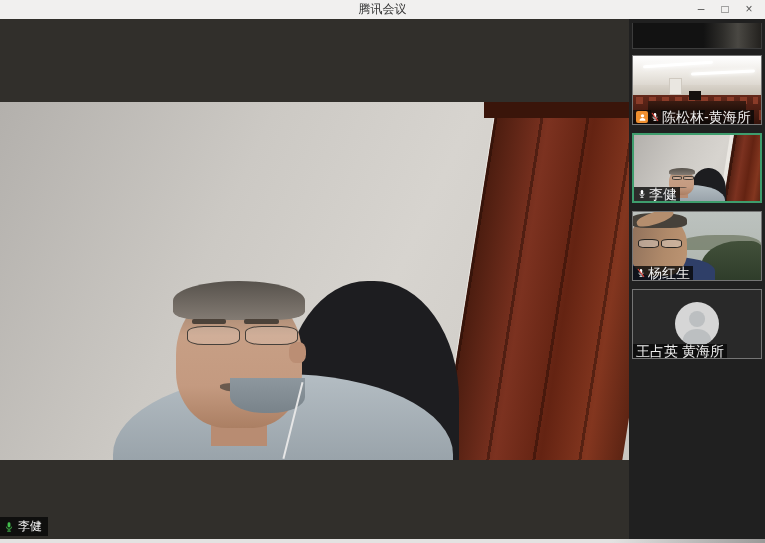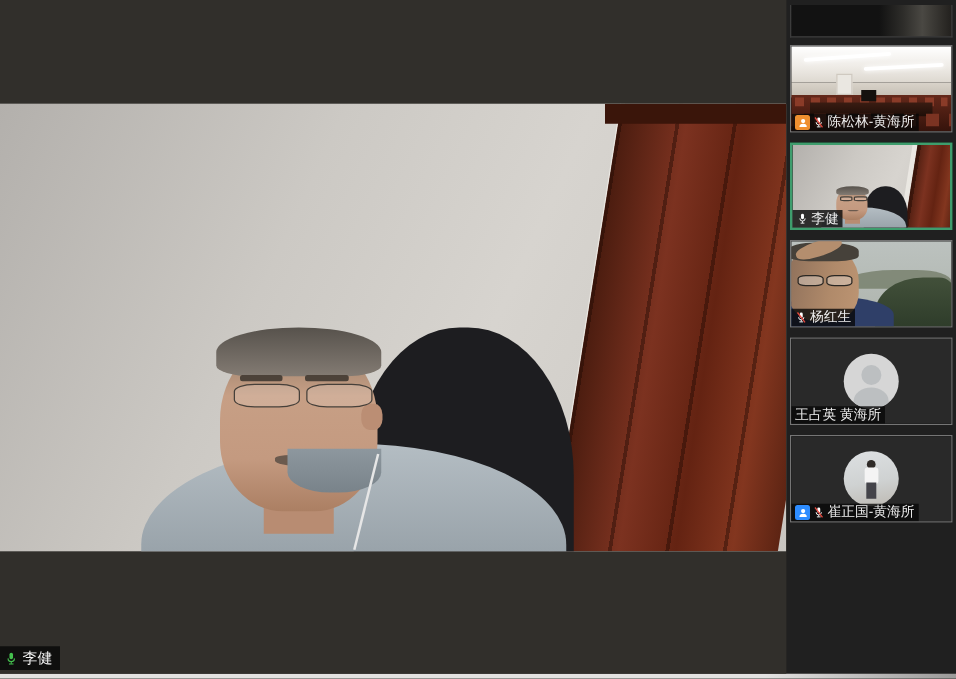--- a/index.html
+++ b/index.html
@@ -57,21 +57,21 @@
                 font-size:12px; padding:1px 6px 1px 3px; display:flex; align-items:center; gap:3px; }
 
   
   .sidebar { width:136px; background:#202020; padding:4px 3px 0; overflow:hidden; }
   .sliver { width:130px; height:26px; margin:0 auto 6px; border:1px solid #3c3c3c; border-top:none;
             background:linear-gradient(90deg,#121212 0 55%,#2e2d2a 70%,#4a4843 82%,#23211e 100%); }
   .thumb { width:130px; height:70px; margin:0 auto 8px; border:1px solid #757575; background:#000;
            position:relative; overflow:hidden; }
   .thumb.selected { border:2px solid #3e9d6d; }
   .tlabel { position:absolute; left:0; bottom:0; max-width:100%; background:rgba(8,8,8,.8); color:#eee;
-            font-size:11px; line-height:12px; padding:1px 3px; display:flex; align-items:center; gap:2px;
+            font-size:14px; line-height:12px; padding:1px 3px; display:flex; align-items:center; gap:2px;
             white-space:nowrap; }
   .badge { width:12px; height:12px; border-radius:2px; display:inline-flex; align-items:center;
            justify-content:center; flex:0 0 auto; }
   .badge-orange { background:#ef8f2f; }
   .badge-blue   { background:#2d8cff; }
   .mic { flex:0 0 auto; }
 
   
   .r-ceil { inset:0 0 58% 0; background:linear-gradient(180deg,#ffffff 0%,#efece7 55%,#ddd8d0 100%); }
   .r-light{ height:5%; background:#fff; box-shadow:0 0 4px #fff; border-radius:2px; }
@@ -114,20 +114,28 @@
           background:#2e2a27; border-radius:50%; }
   .pf-t { left:50%; top:30%; width:24%; height:28%; transform:translateX(-50%);
           background:#f4f4f4; border-radius:20%; }
   .pf-l { left:50%; top:57%; width:18%; height:30%; transform:translateX(-50%); background:#44444a; }
 </style>
 </head>
 <body>
 
 <div class="win">
 
+  <div class="titlebar">
+    <span class="title">腾讯会议</span>
+    <div class="winctrl">
+      <span>–</span>
+      <span>□</span>
+      <span>×</span>
+    </div>
+  </div>
 
   <div class="content">
 
     <div class="stage">
       <div class="video">
         <div class="scene">
           <div class="v-wall abs"></div>
           <div class="v-frame abs"></div>
           <div class="v-wood abs"></div>
           <div class="v-rail abs"></div>
@@ -260,46 +268,19 @@
           <div class="av">
             <div class="av-h abs"></div>
             <div class="av-b abs"></div>
           </div>
         </div>
         <div class="tlabel">
           <span>王占英 黄海所</span>
         </div>
       </div>
 
-      <div class="thumb">
-        <div class="scene sc-av">
-          <div class="av av-p">
-            <div class="pf-h abs"></div>
-            <div class="pf-t abs"></div>
-            <div class="pf-l abs"></div>
-          </div>
-        </div>
-        <div class="tlabel">
-          <span class="badge badge-blue">
-            <svg viewBox="0 0 16 16" width="9" height="9" fill="#fff">
-                <circle cx="8" cy="5" r="3"></circle>
-                <path d="M2.8 13.6a5.2 4.6 0 0 1 10.4 0z"></path>
-              </svg>
-          </span>
-          <svg class="mic" viewBox="0 0 16 16" width="10" height="10" style="color:#fff">
-            <g fill="currentColor" stroke="currentColor">
-                <rect x="6.1" y="1.6" width="3.8" height="7" rx="1.9" stroke="none"></rect>
-                <path d="M4.6 7.6a3.4 3.4 0 0 0 6.8 0" fill="none" stroke-width="1.2"></path>
-                <path d="M8 11.2v2" stroke-width="1.2"></path>
-                <path d="M5.6 13.6h4.8" stroke-width="1.2"></path>
-              </g>
-            <line x1="3.2" y1="1.6" x2="12.8" y2="14.2" stroke="#e5483e" stroke-width="1.7"></line>
-          </svg>
-          <span>崔正国-黄海所</span>
-        </div>
-      </div>
 
 
     </div>
   </div>
 
   <div class="bottomedge"></div>
 </div>
 
 </body></html>

